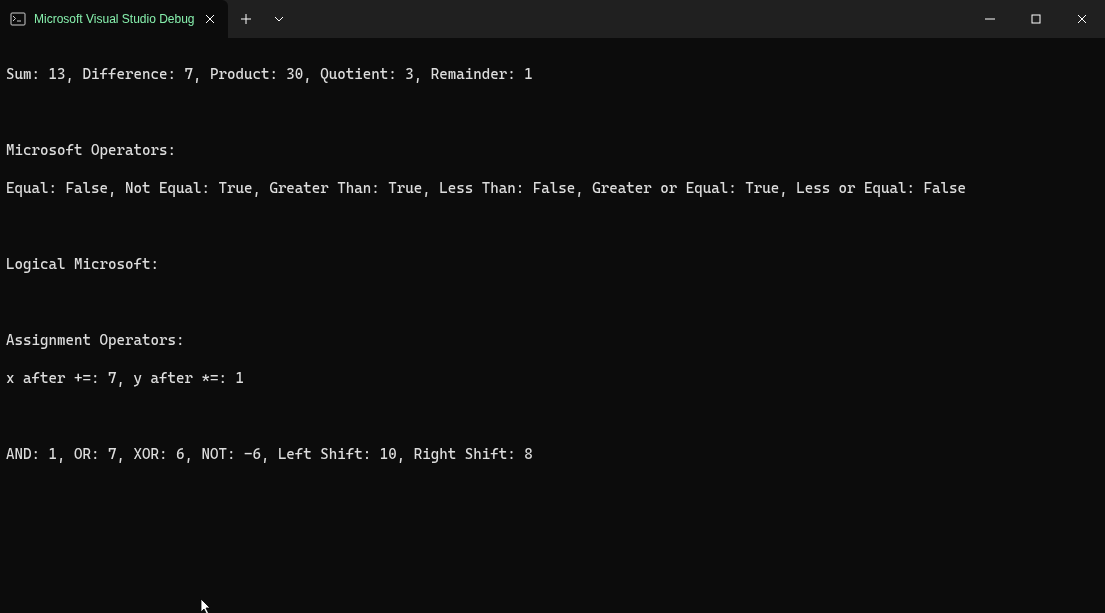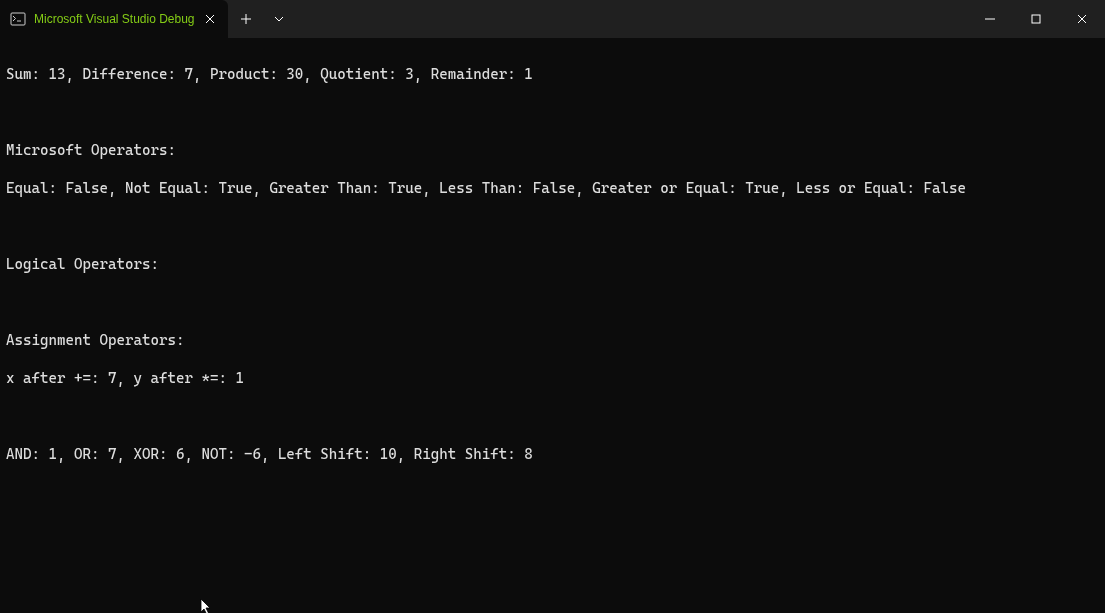--- a/index.html
+++ b/index.html
@@ -28,21 +28,21 @@
     border-top-right-radius: 6px;
     gap: 8px;
     height: 38px;
   }
   .tab-icon {
     width: 16px;
     height: 16px;
     flex-shrink: 0;
   }
   .tab-title {
-    color: #84cc16;
+    color: #86efac;
     font-family: 'Segoe UI', sans-serif;
     font-size: 12px;
     white-space: nowrap;
     overflow: hidden;
     text-overflow: clip;
     max-width: 160px;
   }
   .tab-close {
     width: 16px;
     height: 16px;
@@ -145,21 +145,21 @@
     </div>
   </div>
 </div>
 
 <div class="terminal">
 <span class="line">Sum: 13, Difference: 7, Product: 30, Quotient: 3, Remainder: 1</span>
 <span class="line">&nbsp;</span>
 <span class="line">Microsoft Operators:</span>
 <span class="line">Equal: False, Not Equal: True, Greater Than: True, Less Than: False, Greater or Equal: True, Less or Equal: False</span>
 <span class="line">&nbsp;</span>
-<span class="line">Logical Operators:</span>
+<span class="line">Logical Microsoft:</span>
 <span class="line">&nbsp;</span>
 <span class="line">Assignment Operators:</span>
 <span class="line">x after +=: 7, y after *=: 1</span>
 <span class="line">&nbsp;</span>
 <span class="line">AND: 1, OR: 7, XOR: 6, NOT: -6, Left Shift: 10, Right Shift: 8</span>
 <span class="line">&nbsp;</span>
 
 
 
 

